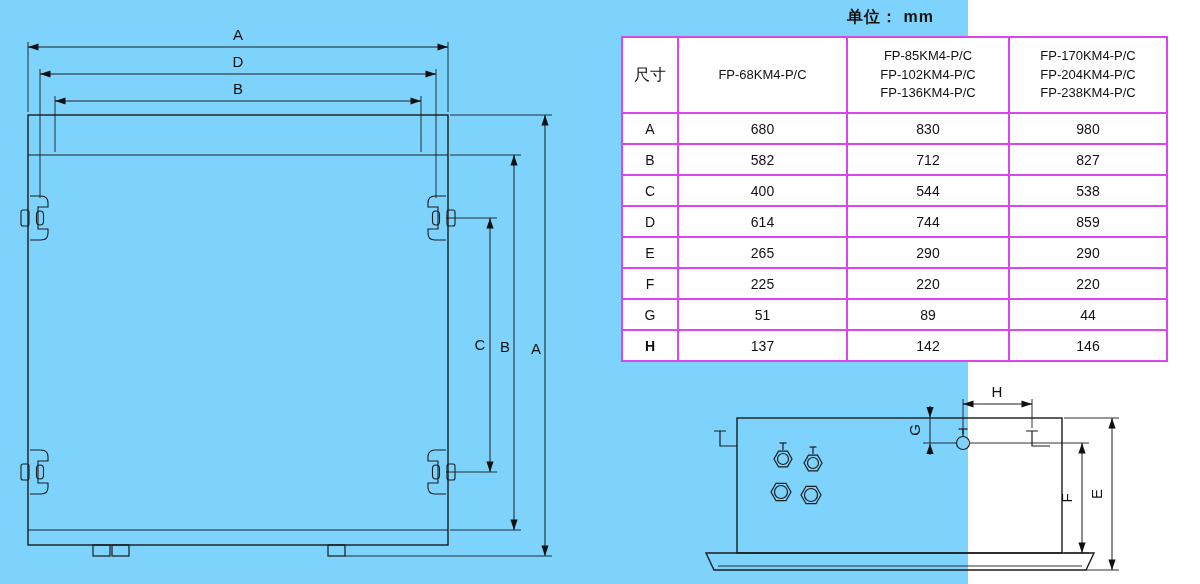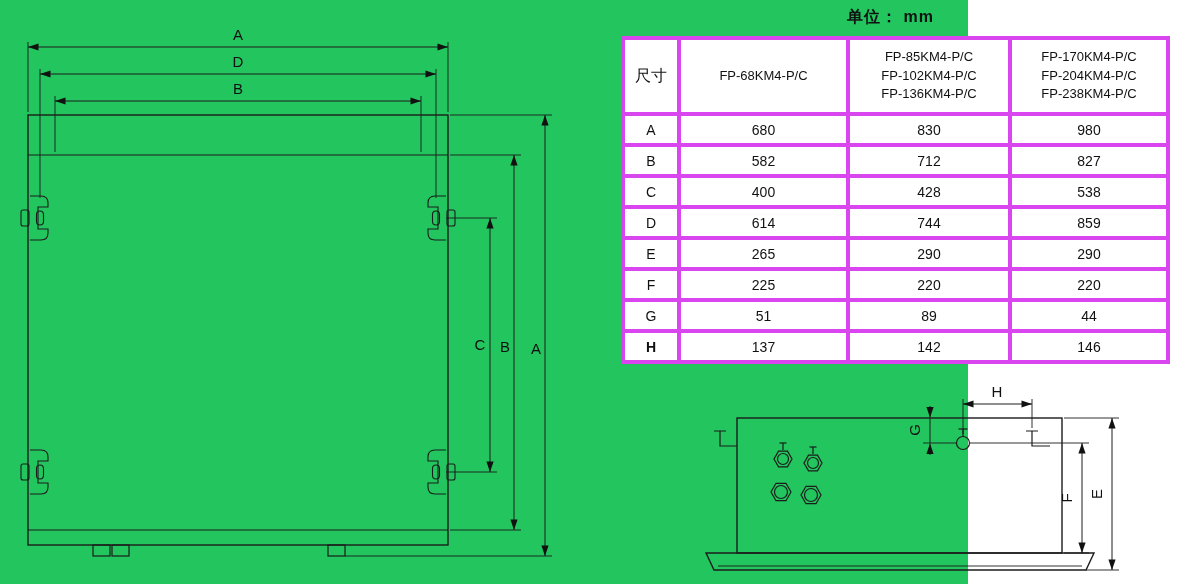--- a/index.html
+++ b/index.html
@@ -1,20 +1,20 @@
 <!DOCTYPE html>
 <html><head>
 <meta charset="utf-8">
 <style>
   * { margin:0; padding:0; box-sizing:border-box; }
   body {
     width:1200px; height:584px; background:#ffffff; overflow:hidden;
     font-family:"Liberation Sans","DejaVu Sans",sans-serif; color:#111;
   }
-  .sheet { position:relative; width:968px; height:584px; background:#22c55e; }
+  .sheet { position:relative; width:968px; height:584px; background:#7dd3fc; }
 
   .unit-label {
     position:absolute; top:7px; right:34px;
     font-size:16px; font-weight:700; letter-spacing:1px; color:#111;
   }
 
   svg.drawings { position:absolute; left:0; top:0; }
 
   
   .obj  { stroke:#1c1c1c; stroke-width:1.4; fill:none; }
@@ -22,21 +22,21 @@
   .ext  { stroke:#1c1c1c; stroke-width:0.9; fill:none; }
   .dim  { stroke:#1c1c1c; stroke-width:1;   fill:none; }
   .dimtext { font-size:15px; fill:#111; font-family:"Liberation Sans","DejaVu Sans",sans-serif; }
 
   
   .dim-table {
     position:absolute; left:621px; top:36px; width:545px;
     border-collapse:collapse; table-layout:fixed; background:#fff;
   }
   .dim-table th, .dim-table td {
-    border:4px solid #d946ef; text-align:center; vertical-align:middle;
+    border:2px solid #d946ef; text-align:center; vertical-align:middle;
     font-weight:400; padding:0; color:#111;
   }
   .dim-table tr.hdr { height:76px; }
   .dim-table tr.datarow { height:31px; }
   .dim-table th.dim-head { font-size:16px; }
   .dim-table th.models { font-size:13px; line-height:1.45; white-space:pre-line; }
   .dim-table td.dimcell, .dim-table td.valcell { font-size:14px; }
   .dim-table .bold { font-weight:700; }
 </style>
 </head>
@@ -209,21 +209,21 @@
       </tr>
       <tr class="datarow">
         <td class="dimcell">B</td>
         <td class="valcell">582</td>
         <td class="valcell">712</td>
         <td class="valcell">827</td>
       </tr>
       <tr class="datarow">
         <td class="dimcell">C</td>
         <td class="valcell">400</td>
-        <td class="valcell">428</td>
+        <td class="valcell">544</td>
         <td class="valcell">538</td>
       </tr>
       <tr class="datarow">
         <td class="dimcell">D</td>
         <td class="valcell">614</td>
         <td class="valcell">744</td>
         <td class="valcell">859</td>
       </tr>
       <tr class="datarow">
         <td class="dimcell">E</td>

